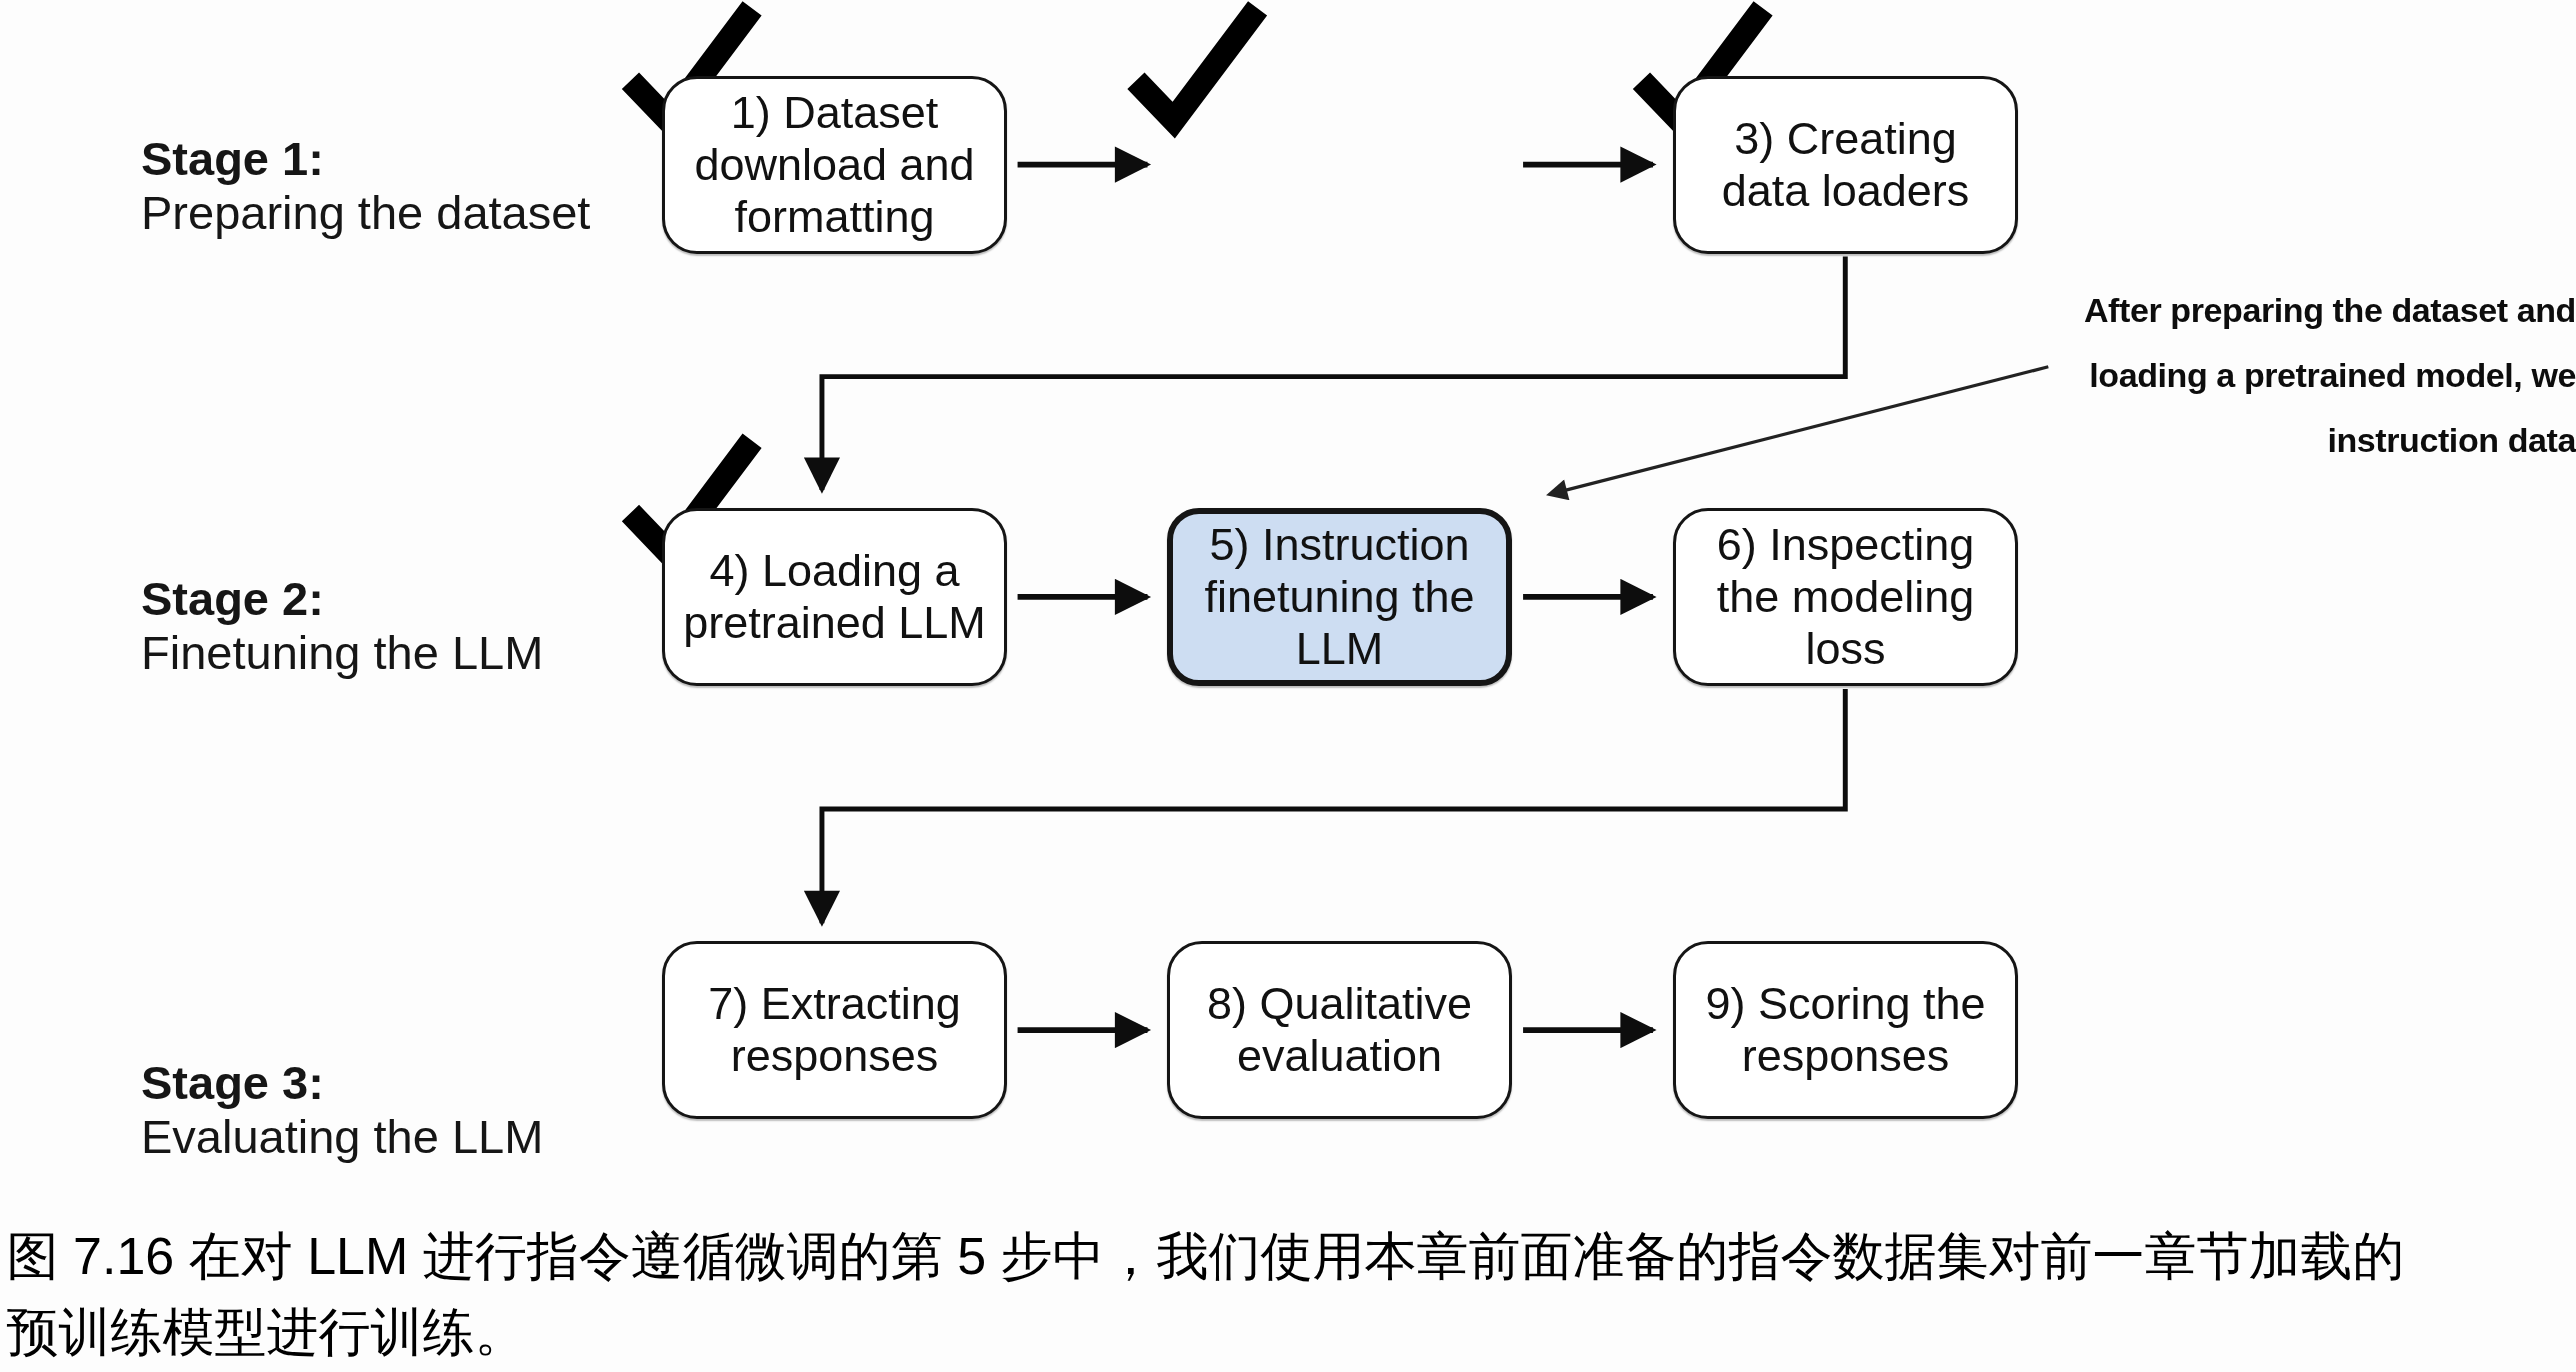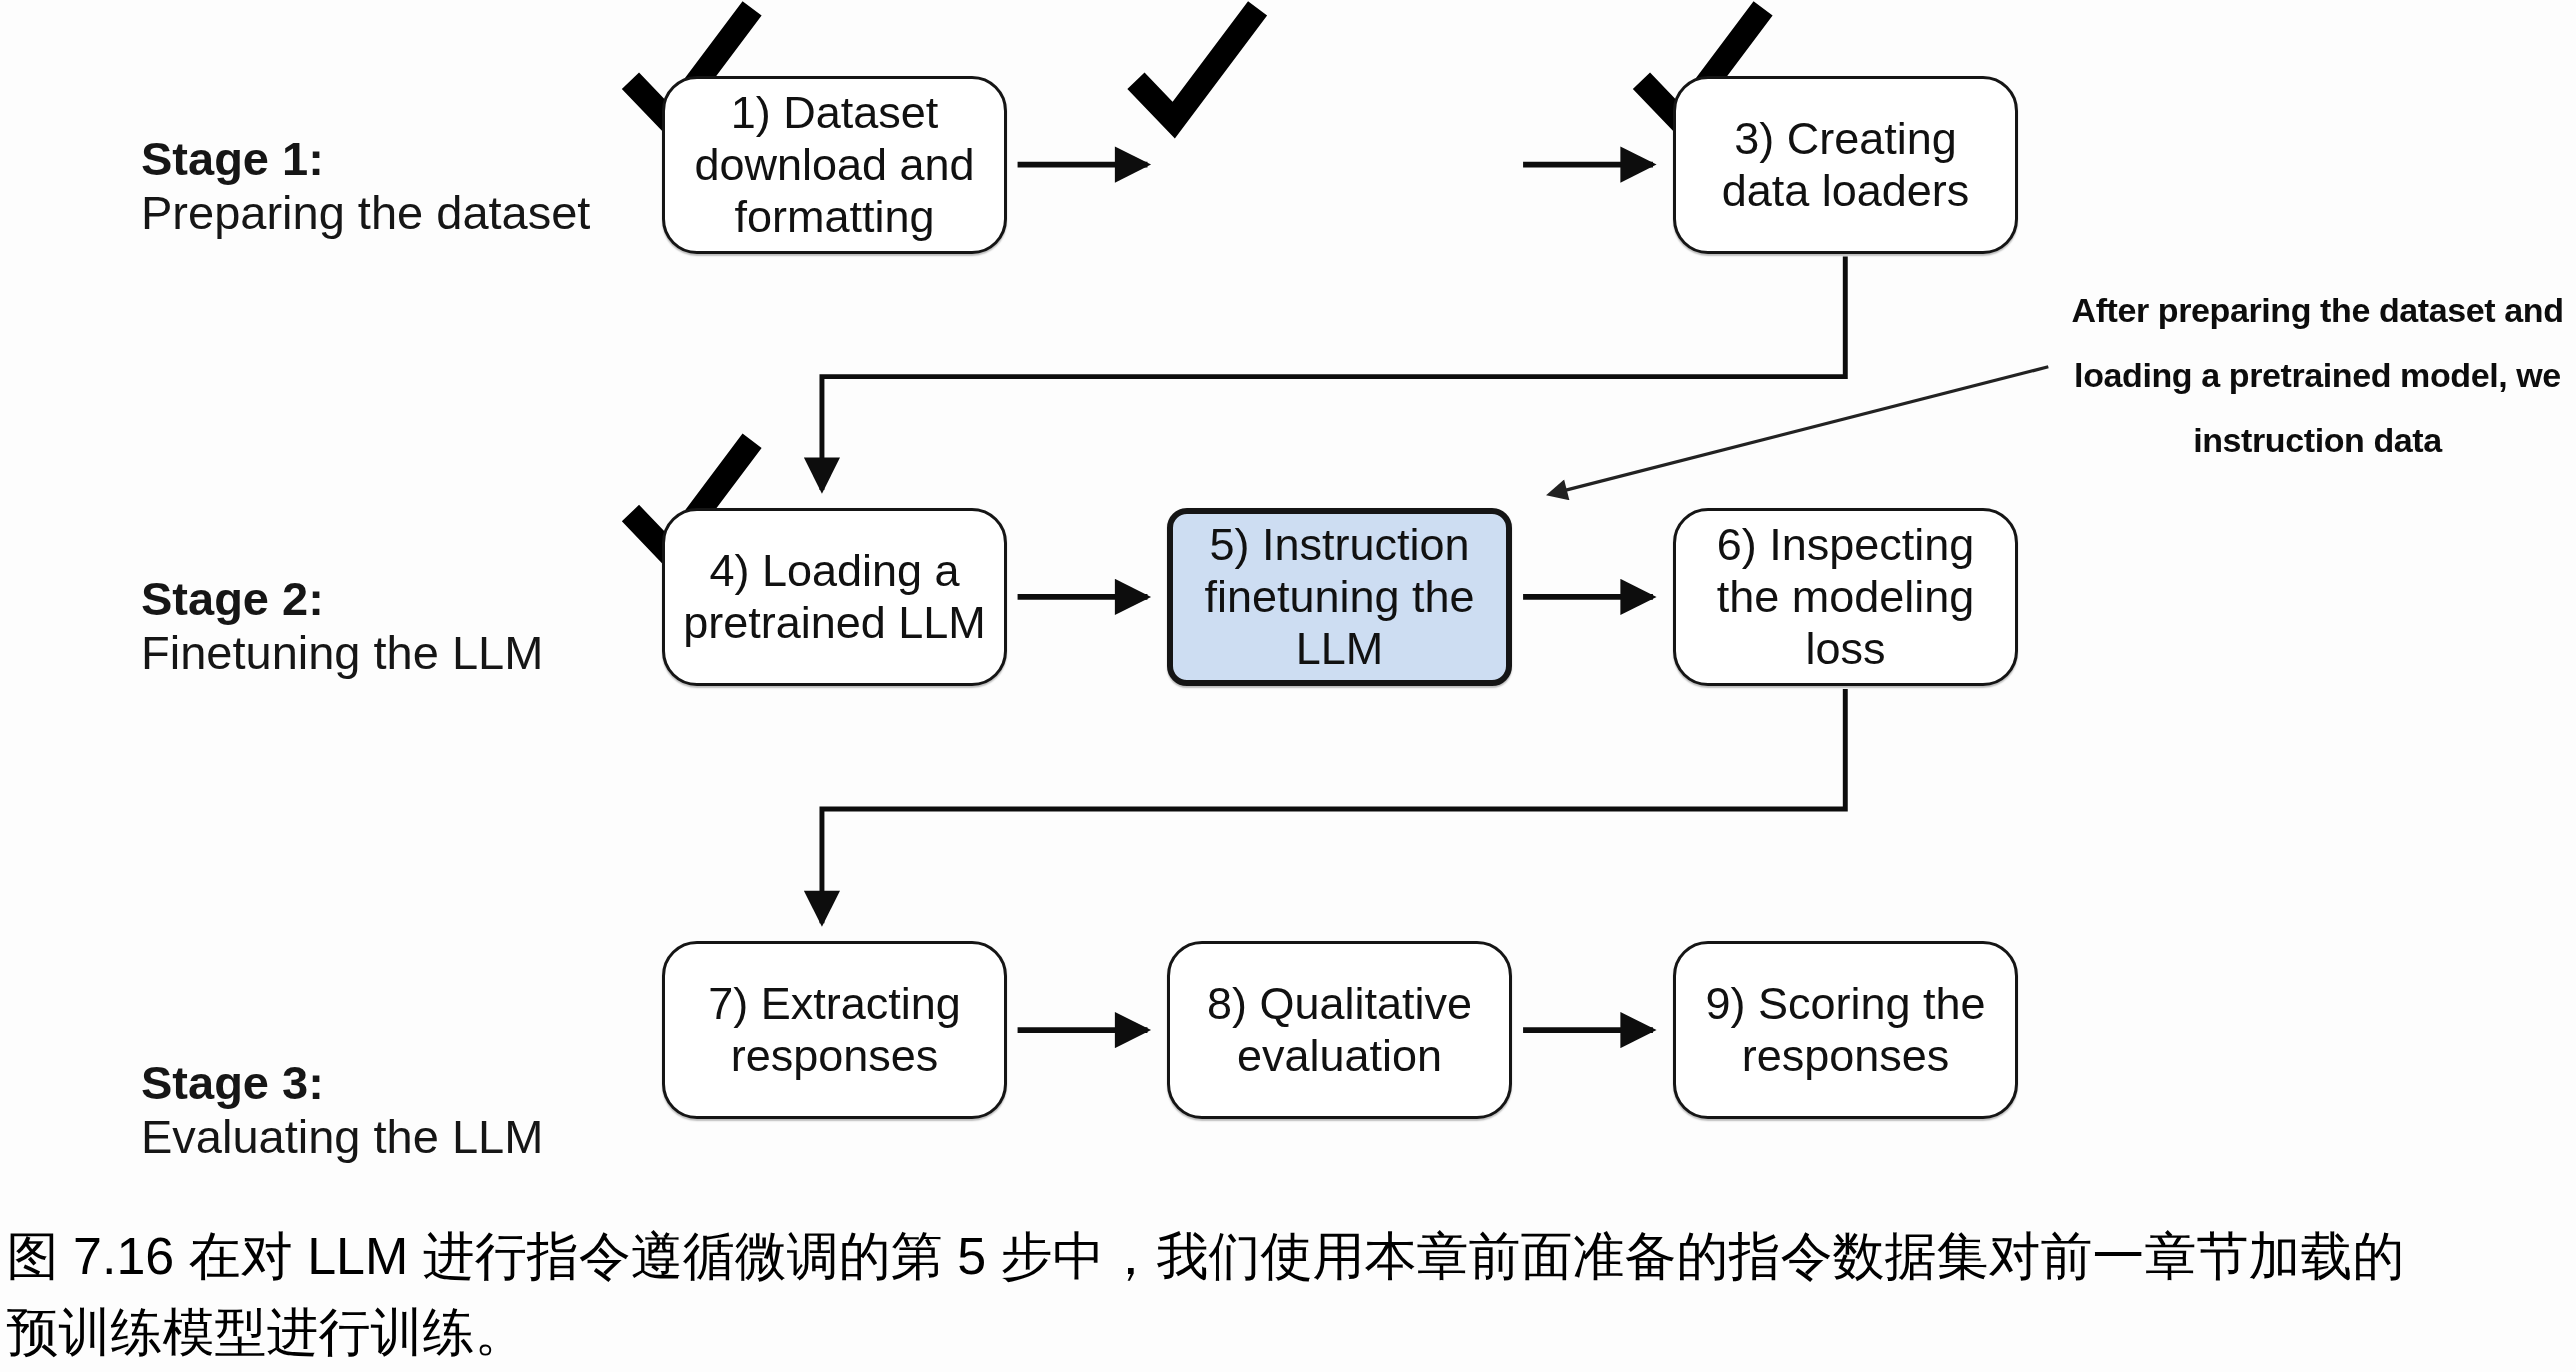--- a/index.html
+++ b/index.html
@@ -29,26 +29,26 @@
     border:3.3px solid #151515;
     border-radius:35px;
     background:#ffffff;
     display:flex;flex-direction:column;
     align-items:center;justify-content:center;
     text-align:center;
     font-size:45px;line-height:52px;color:#111111;
     box-sizing:border-box;
     box-shadow:0 1.6px 1.6px rgba(0,0,0,0.25);
   }
-  .box.highlight{border-width:6.6px;border-radius:20px;}
+  .box.highlight{border-width:6.6px;border-radius:32px;}
 
   .annotation{
     position:absolute;
     left:2059px;top:278px;width:517px;
-    text-align:center;
+    text-align:right;
     font-weight:bold;
     font-size:34px;line-height:65px;
     letter-spacing:-0.4px;
     color:#0d0d0d;
   }
 
   .caption{
     position:absolute;
     left:6.6px;top:1218px;width:2564px;
     font-size:52px;line-height:76px;

